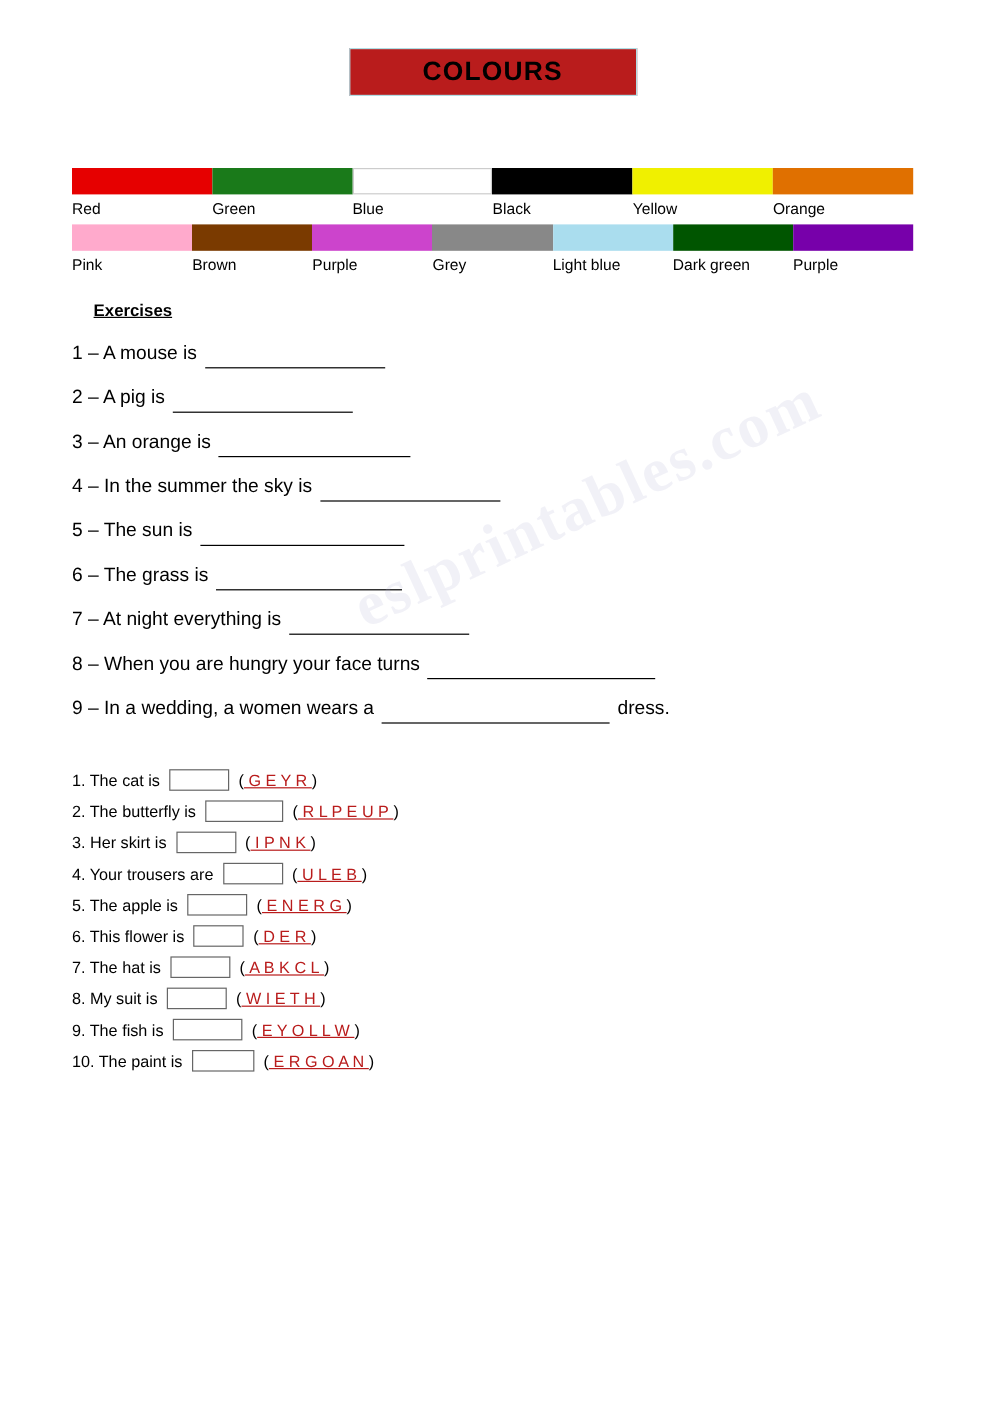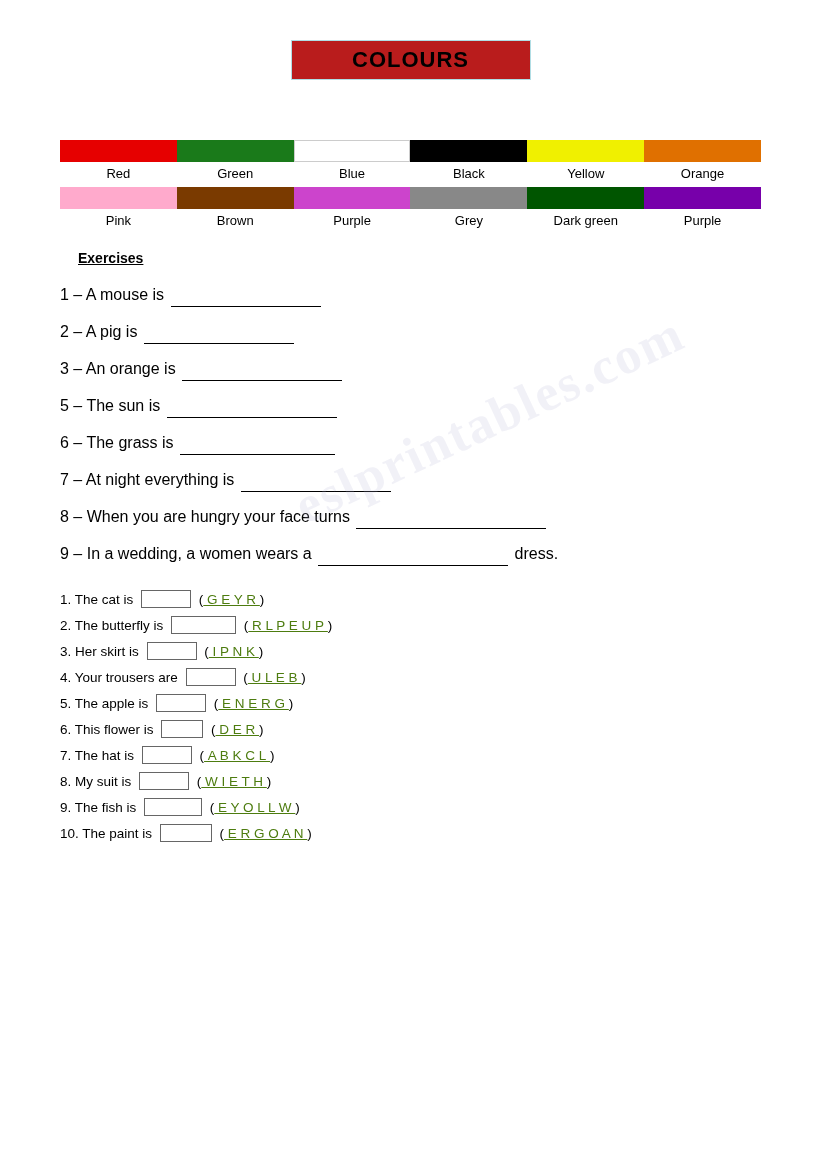--- a/index.html
+++ b/index.html
@@ -60,40 +60,40 @@
     .blank {
       display: inline-block;
       border-bottom: 1px solid #000;
       width: 150px;
       margin: 0 2px;
       vertical-align: bottom;
     }
 
     
     .part2 {
-      margin-top: 24px;
+      margin-top: 38px;
       text-align: right;
     }
     .part2-line {
       margin-bottom: 8px;
       font-size: 13.5px;
       display: flex;
       align-items: center;
     }
     .box-input {
       display: inline-block;
       border: 1px solid #666;
       width: 50px;
       height: 18px;
       margin: 0 4px;
       vertical-align: middle;
     }
     .anagram {
       text-decoration: underline;
-      color: #4d7c0f;
+      color: #b91c1c;
       font-size: 13.5px;
     }
 
     
     .watermark {
       position: absolute;
       top: 350px;
       right: 60px;
       font-size: 52px;
       color: rgba(180,180,210,0.18);
@@ -121,21 +121,21 @@
       align-items: flex-start;
       flex: 1;
     }
     .grid-col .swatch {
       width: 100%;
       height: 22px;
     }
     .grid-col .colour-label {
       width: 100%;
       font-size: 13px;
-      text-align: center;
+      text-align: left;
       padding: 2px 0;
     }
   </style>
 </head>
 <body>
 
 <div style="position:relative;">
 
   <div style="display:flex; justify-content:center; margin-bottom:30px;">
     <div class="title-box">
@@ -196,20 +196,24 @@
       <div class="grid-col">
         <div class="swatch" style="background:#cc44cc;"></div>
         <div class="colour-label">Purple</div>
       </div>
 
       <div class="grid-col">
         <div class="swatch" style="background:#888888;"></div>
         <div class="colour-label">Grey</div>
       </div>
 
+      <div class="grid-col">
+        <div class="swatch" style="background:#aaddee;"></div>
+        <div class="colour-label">Light blue</div>
+      </div>
 
       <div class="grid-col">
         <div class="swatch" style="background:#005500;"></div>
         <div class="colour-label">Dark  green</div>
       </div>
 
       <div class="grid-col">
         <div class="swatch" style="background:#7700aa;"></div>
         <div class="colour-label">Purple</div>
       </div>
@@ -222,20 +226,23 @@
     <div class="exercise-line">
       1 – A mouse is <span class="blank">&nbsp;</span>
     </div>
     <div class="exercise-line">
       2 – A pig is <span class="blank">&nbsp;</span>
     </div>
     <div class="exercise-line">
       3 – An orange is <span class="blank" style="width:160px;">&nbsp;</span>
     </div>
     <div class="exercise-line">
+      4 – In the summer the sky is <span class="blank">&nbsp;</span>
+    </div>
+    <div class="exercise-line">
       5 – The sun is <span class="blank" style="width:170px;">&nbsp;</span>
     </div>
     <div class="exercise-line">
       6 – The grass is <span class="blank" style="width:155px;">&nbsp;</span>
     </div>
     <div class="exercise-line">
       7 – At night everything is <span class="blank">&nbsp;</span>
     </div>
     <div class="exercise-line">
       8 – When you are hungry your face turns <span class="blank" style="width:190px;">&nbsp;</span>

